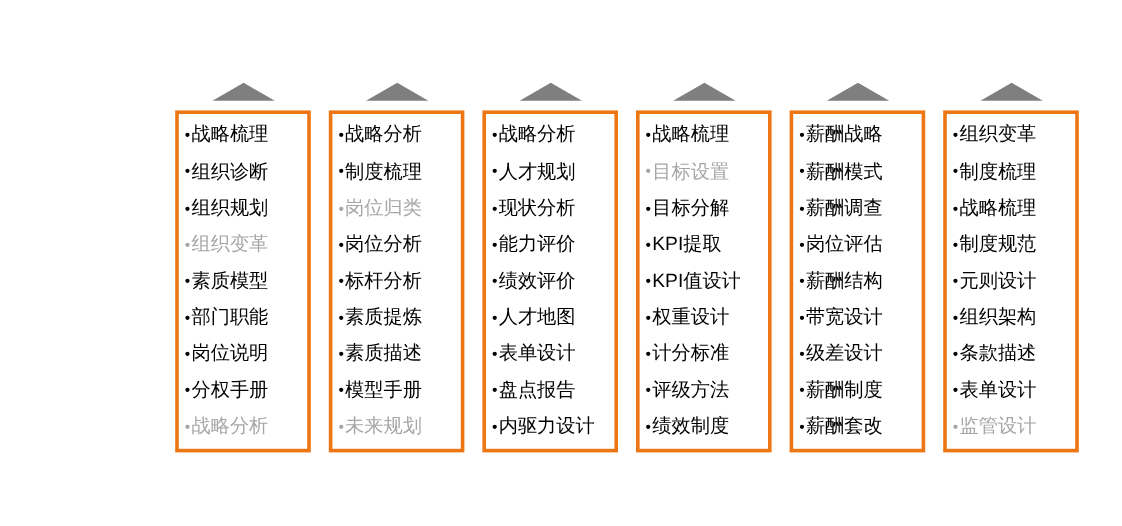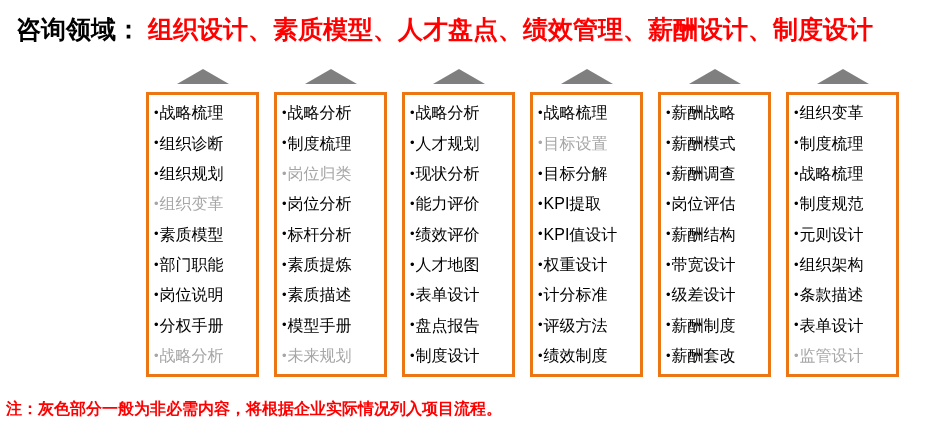--- a/index.html
+++ b/index.html
@@ -53,24 +53,20 @@
   .note{
     position:absolute;left:6px;top:399px;
     font-size:16px;font-weight:bold;color:var(--red);
     white-space:nowrap;
   }
 </style>
 </head>
 <body>
 
 <div class="page">
-  <div class="header">
-    <span class="prefix">咨询领域：</span>
-    <span class="areas">组织设计、素质模型、人才盘点、绩效管理、薪酬设计、制度设计</span>
-  </div>
 
   <div class="columns">
       <div class="column">
         <div class="arrow"></div>
         <div class="box">
           <div class="item">
             <span class="bullet">•</span>
             <span>战略梳理</span>
           </div>
           <div class="item">
@@ -178,21 +174,21 @@
           <div class="item">
             <span class="bullet">•</span>
             <span>表单设计</span>
           </div>
           <div class="item">
             <span class="bullet">•</span>
             <span>盘点报告</span>
           </div>
           <div class="item">
             <span class="bullet">•</span>
-            <span>制度设计</span>
+            <span>内驱力设计</span>
           </div>
         </div>
       </div>
       <div class="column">
         <div class="arrow"></div>
         <div class="box">
           <div class="item">
             <span class="bullet">•</span>
             <span>战略梳理</span>
           </div>
@@ -307,14 +303,13 @@
             <span>表单设计</span>
           </div>
           <div class="item gray">
             <span class="bullet">•</span>
             <span>监管设计</span>
           </div>
         </div>
       </div>
     </div>
 
-  <div class="note">注：灰色部分一般为非必需内容，将根据企业实际情况列入项目流程。</div>
 </div>
 
 </body></html>

